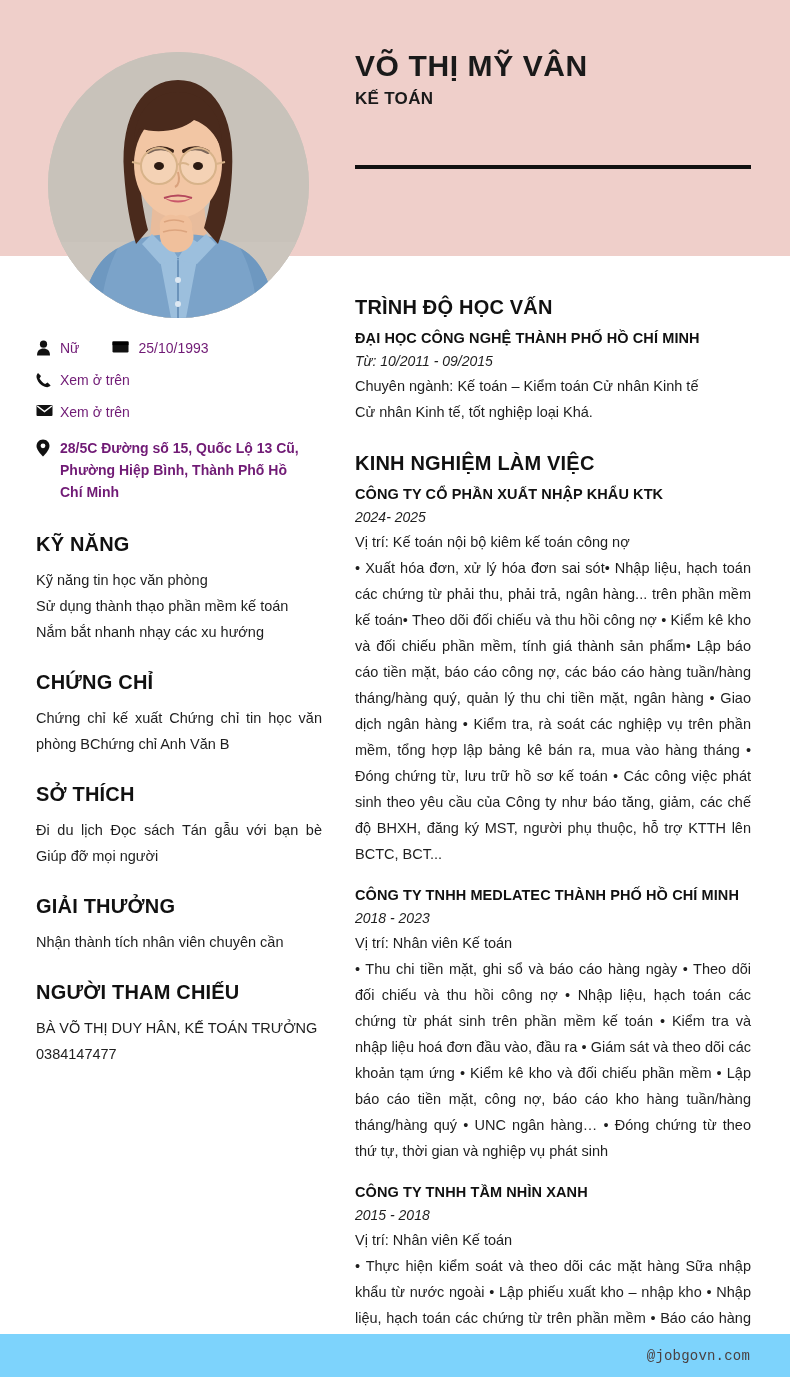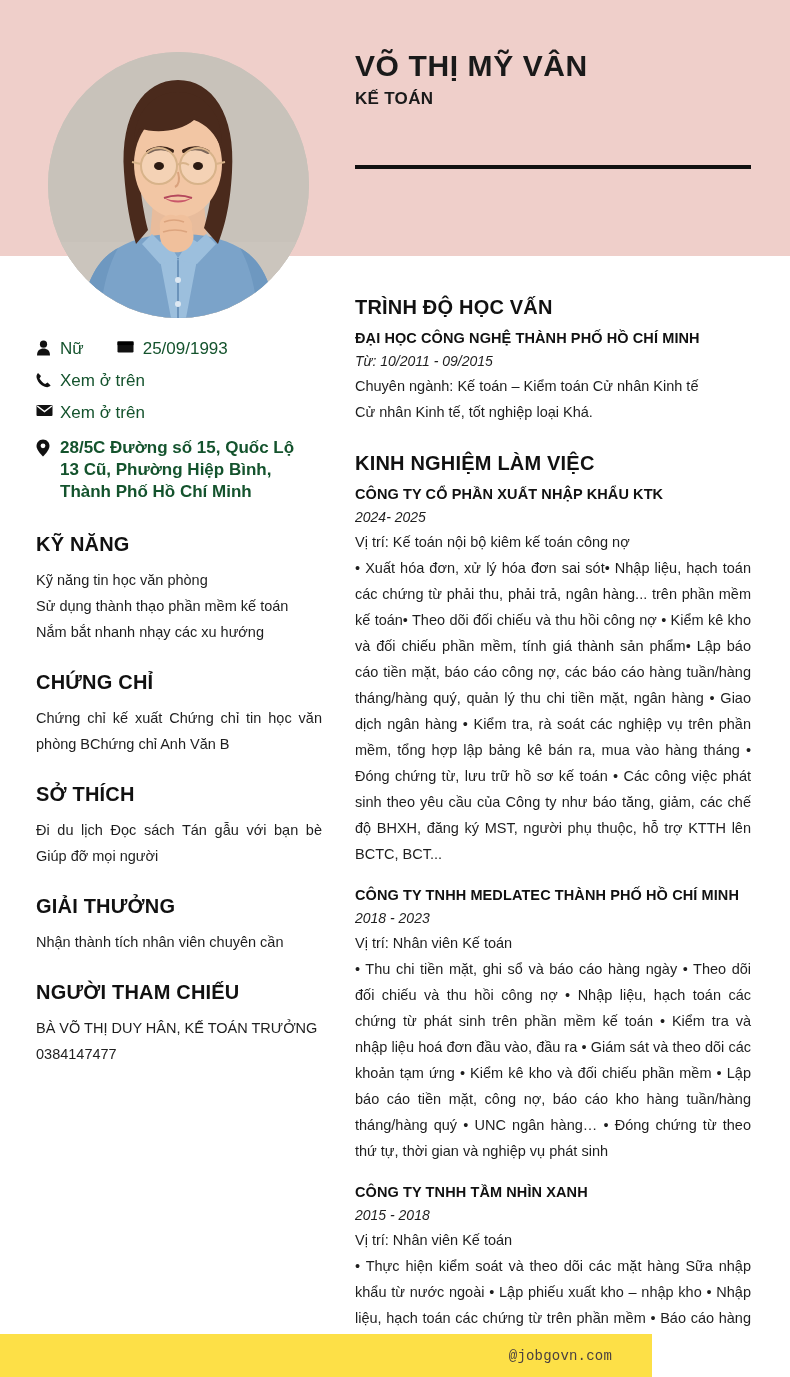--- a/index.html
+++ b/index.html
@@ -80,22 +80,22 @@
   .c-icon {
     width: 24px;
     flex: 0 0 24px;
     display: flex;
     align-items: flex-start;
     justify-content: flex-start;
     padding-top: 2px;
   }
   .c-icon svg { display: block; }
   .c-text {
-    font-size: 17px;
-    color: #14532d;
+    font-size: 14px;
+    color: #701a75;
     line-height: 21px;
   }
   .contact-row.pair { justify-content: flex-start; }
   .pair-seg { display: flex; align-items: flex-start; }
   .pair-seg.second { margin-left: 24px; }
   .pair-seg.second .c-icon { width: 26px; flex: 0 0 26px; }
   .addr-text { line-height: 22px; width: 250px; }
 
   .sec-title {
     font-size: 20px;
@@ -159,22 +159,22 @@
     text-align: justify;
     width: 396px;
   }
   .job-block { margin-top: 18px; }
   .job-block.first { margin-top: 4px; }
 
   
   .footer-band {
     position: absolute;
     left: 0; bottom: 0;
-    width: 652px; height: 43px;
-    background: #fde047;
+    width: 790px; height: 43px;
+    background: #7dd3fc;
   }
   .footer-text {
     position: absolute;
     right: 40px; top: 50%;
     transform: translateY(-50%);
     font-family: "Liberation Mono", "DejaVu Sans Mono", monospace;
     font-size: 14px;
     color: #4a4040;
     letter-spacing: 0.2px;
   }
@@ -259,21 +259,21 @@
           </span>
           <span class="c-text">Nữ</span>
         </div>
         <div class="pair-seg second" style="margin-left:33px;">
           <span class="c-icon">
             <svg width="17" height="14" viewBox="0 0 17 14">
               <rect x="0.5" y="1.5" width="16" height="11" rx="1.2" fill="#111"></rect>
               <rect x="0.5" y="1.5" width="16" height="3.6" fill="#000"></rect>
             </svg>
           </span>
-          <span class="c-text">25/09/1993</span>
+          <span class="c-text">25/10/1993</span>
         </div>
       </div>
 
       <div class="contact-row">
         <span class="c-icon">
           <svg width="15" height="16" viewBox="0 0 15 16">
             <path d="M2 1 C0.6 2.4 0 4.2 0.9 6.8 C2.2 10.6 5 13.4 8.8 14.7 C11.4 15.6 13.2 15 14.6 13.6 L11.6 10.6 L9.2 12.1 C7.2 11 4.6 8.4 3.5 6.4 L5 4 Z" fill="#111"></path>
           </svg>
         </span>
         <span class="c-text">Xem ở trên</span>

